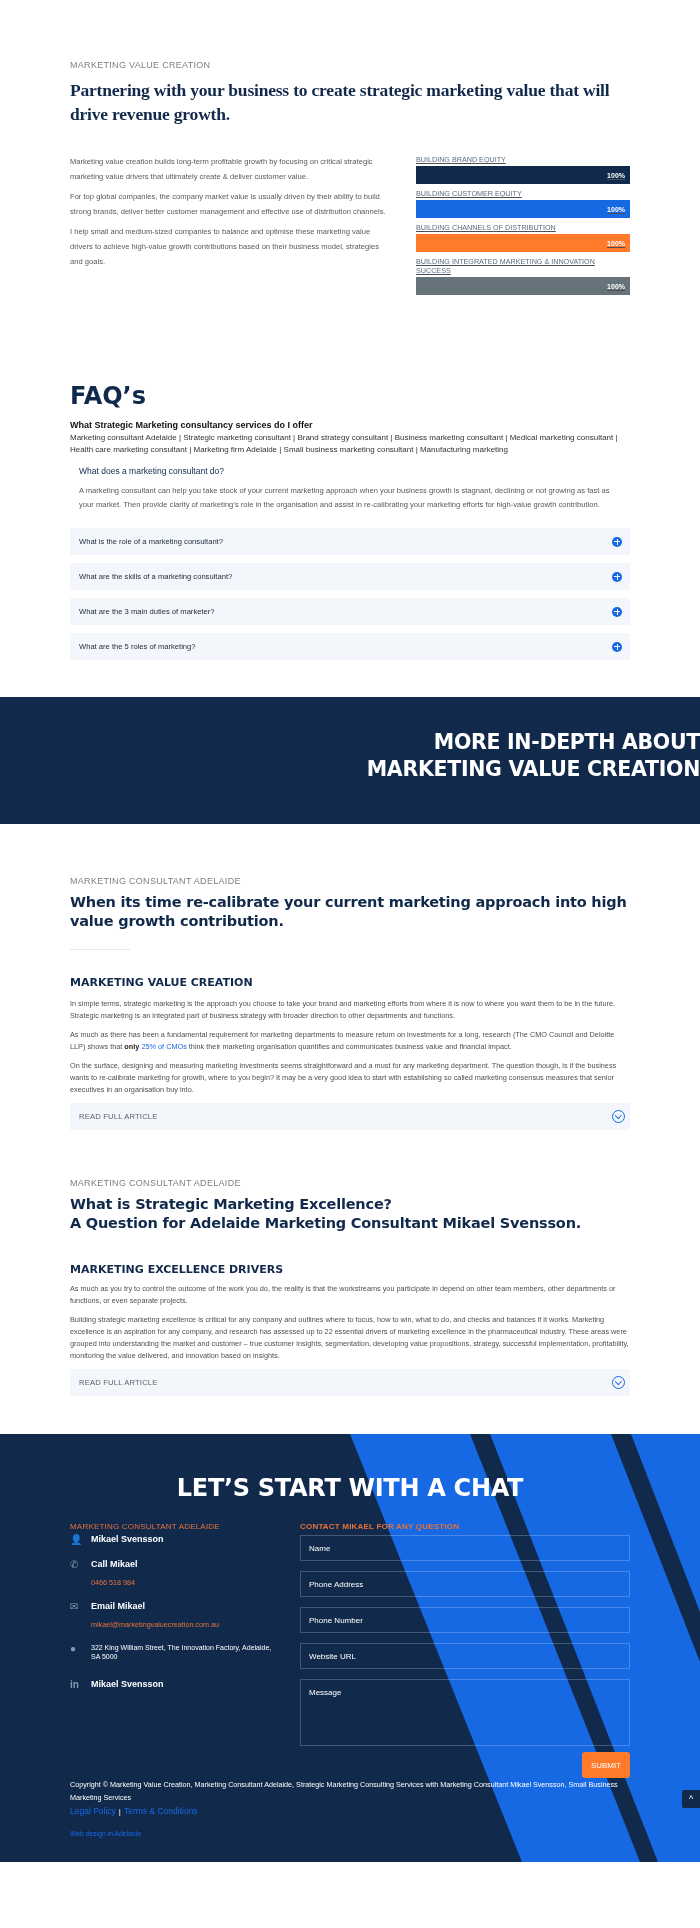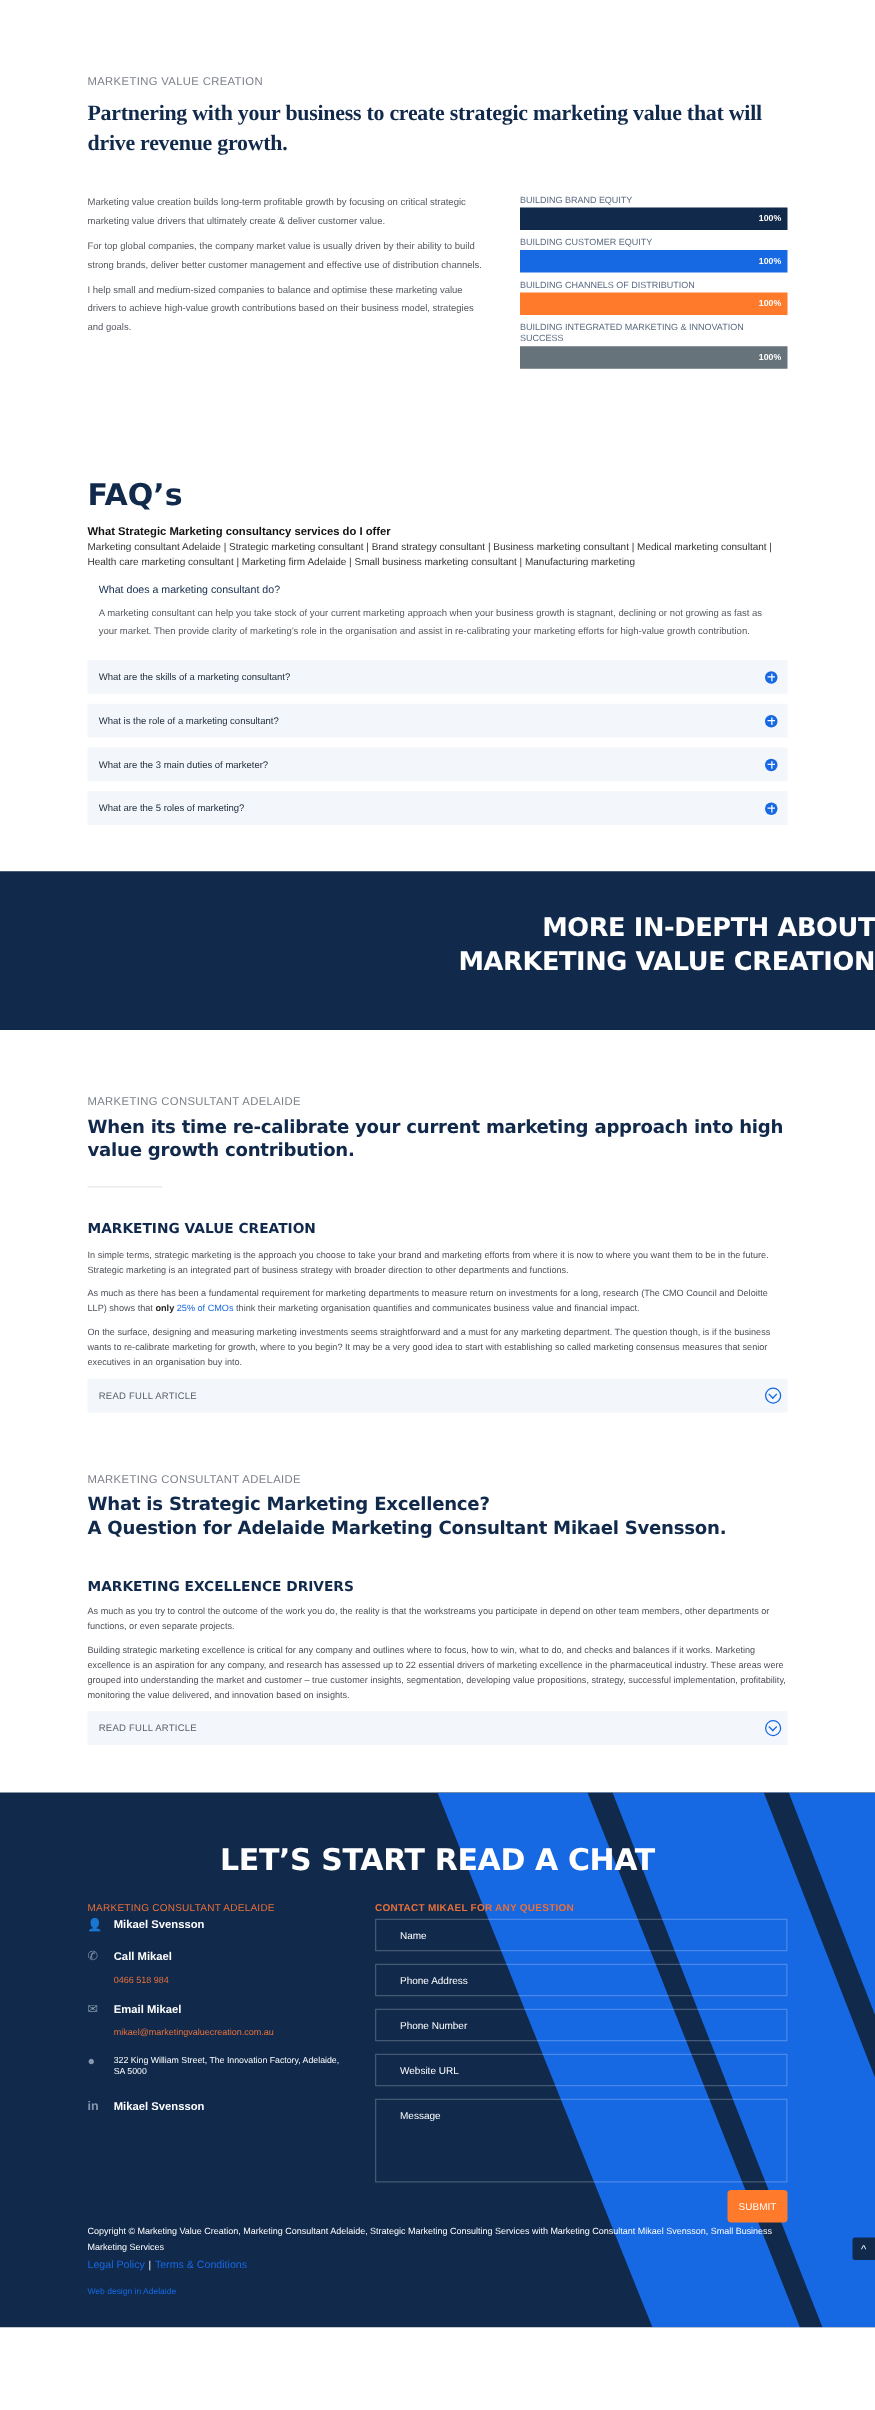--- a/index.html
+++ b/index.html
@@ -8,21 +8,21 @@
   .wrap { width: 700px; position: relative; }
   .inner { margin-left: 70px; width: 560px; }
 
   
   .intro { padding-top: 60px; height: 345px; }
   .eyebrow { font-size: 9px; letter-spacing: 0.3px; color: #7a7f88; text-transform: uppercase; }
   .h-big { font-family: Liberation Serif, serif; font-weight: bold; color: #11294b; font-size: 17.5px; line-height: 24px; margin-top: 8px; letter-spacing: -0.2px; }
   .intro-cols { display: flex; margin-top: 28px; }
   .intro-left { width: 320px; }
   .intro-left p { font-size: 7.6px; line-height: 15px; color: #55595f; margin-bottom: 5px; }
-  .intro-right { margin-left: 26px; width: 214px; margin-top: -4px; }
+  .intro-right { margin-left: 26px; width: 214px; margin-top: -4px; text-decoration: underline; }
   .bar-label { font-size: 7.2px; color: #5a6a80; text-transform: uppercase; margin-top: 5px; }
   .bar { height: 18px; margin-top: 2px; display: flex; justify-content: flex-end; align-items: center; padding-right: 5px; color: #fff; font-size: 7px; font-weight: bold; }
 
   
   .faq { height: 352px; }
   .faq-title { font-family: "DejaVu Sans", sans-serif; font-weight: bold; font-size: 24px; color: #11294b; padding-top: 37px; }
   .faq-sub { font-size: 9px; font-weight: bold; color: #111; margin-top: 10px; }
   .faq-tags { font-size: 8px; line-height: 12px; color: #333; margin-top: 2px; }
   .faq-open { padding: 10px 9px 0 9px; }
   .faq-open-q { font-size: 8.5px; color: #11294b; }
@@ -62,21 +62,21 @@
   .fcols { display: flex; margin-left: 70px; margin-top: 20px; }
   .fleft { width: 230px; }
   .fright { width: 330px; }
   .f-eyebrow { font-size: 8px; color: #e8703a; text-transform: uppercase; letter-spacing: 0.2px; }
   .f-eyebrow.bold { font-weight: bold; }
   .citem { display: flex; margin-top: 8px; }
   .cicon { width: 21px; color: #8797ad; font-size: 10px; flex: none; }
   .ctitle { font-size: 9px; color: #fff; font-weight: bold; }
   .cval { font-size: 7.2px; color: #e8703a; margin-top: 9px; }
   .caddr { font-size: 7px; color: #fff; line-height: 9px; }
-  .field { border: 1px solid rgba(255,255,255,0.22); height: 26px; margin-top: 10px; padding: 0 19px; display: flex; align-items: center; font-size: 8px; color: #fff; cursor: text; }
+  .field { border: 1px solid rgba(255,255,255,0.22); height: 26px; margin-top: 10px; padding: 0 8px; display: flex; align-items: center; font-size: 8px; color: #fff; cursor: text; }
   .field.msg { height: 67px; align-items: flex-start; padding-top: 8px; }
   .submit { background: #ff7a2b; color: #fff; font-size: 8px; width: 48px; height: 26px; border-radius: 3px; margin-left: auto; margin-top: 6px; display: flex; align-items: center; justify-content: center; cursor: pointer; }
   .copyright { margin-left: 70px; width: 560px; font-size: 7.2px; line-height: 13px; color: #fff; margin-top: 0px; }
   .legal { margin-left: 70px; margin-top: 2px; font-size: 8.5px; color: #1668e3; }
   .legal span.sep { color: #fff; font-size: 8px; margin: 0 3px; }
   .webdesign { margin-left: 70px; margin-top: 14px; font-size: 6.8px; color: #1668e3; }
   .totop { position: absolute; right: 0; top: 356px; width: 18px; height: 18px; background: #11294b; color: #fff; font-size: 9px; display: flex; align-items: center; justify-content: center; border-radius: 2px 0 0 2px; cursor: pointer; }
 </style>
 </head>
 <body>
@@ -119,25 +119,25 @@
     <div class="inner">
       <h2 class="faq-title">FAQ’s</h2>
       <div class="faq-sub">What Strategic Marketing consultancy services do I offer</div>
       <div class="faq-tags">Marketing consultant Adelaide | Strategic marketing consultant | Brand strategy consultant | Business marketing consultant | Medical marketing consultant | Health care marketing consultant | Marketing firm Adelaide | Small business marketing consultant | Manufacturing marketing</div>
       <div class="faq-open">
         <div class="faq-open-q">What does a marketing consultant do?</div>
         <div class="faq-open-a">A marketing consultant can help you take stock of your current marketing approach when your business growth is stagnant, declining or not growing as fast as your market. Then provide clarity of marketing’s role in the organisation and assist in re-calibrating your marketing efforts for high-value growth contribution.</div>
       </div>
       <div style="margin-top:16px">
         <div class="faq-item">
+          <span class="faq-q">What is the role of a marketing consultant?</span>
+          <span class="plus"></span>
+        </div>
+        <div class="faq-item">
           <span class="faq-q">What are the skills of a marketing consultant?</span>
-          <span class="plus"></span>
-        </div>
-        <div class="faq-item">
-          <span class="faq-q">What is the role of a marketing consultant?</span>
           <span class="plus"></span>
         </div>
         <div class="faq-item">
           <span class="faq-q">What are the 3 main duties of marketer?</span>
           <span class="plus"></span>
         </div>
         <div class="faq-item">
           <span class="faq-q">What are the 5 roles of marketing?</span>
           <span class="plus"></span>
         </div>
@@ -185,21 +185,21 @@
     </div>
   </section>
 
   <footer class="footer">
     <svg class="bg" width="700" height="428" viewBox="0 0 700 428">
       <polygon points="350,0 700,0 700,428 522,428" fill="#1668e3"></polygon>
       <polygon points="470,0 490,0 658,428 640,428" fill="#112a4c"></polygon>
       <polygon points="611,0 631,0 700,178 700,228" fill="#112a4c"></polygon>
     </svg>
     <div class="content">
-      <h2>LET’S START READ A CHAT</h2>
+      <h2>LET’S START WITH A CHAT</h2>
       <div class="fcols">
         <div class="fleft">
           <div class="f-eyebrow">MARKETING CONSULTANT ADELAIDE</div>
           <div class="citem" style="margin-top:3px">
             <span class="cicon">👤</span>
             <div class="ctitle">Mikael Svensson</div>
           </div>
           <div class="citem" style="margin-top:14px">
             <span class="cicon">✆</span>
             <div>

